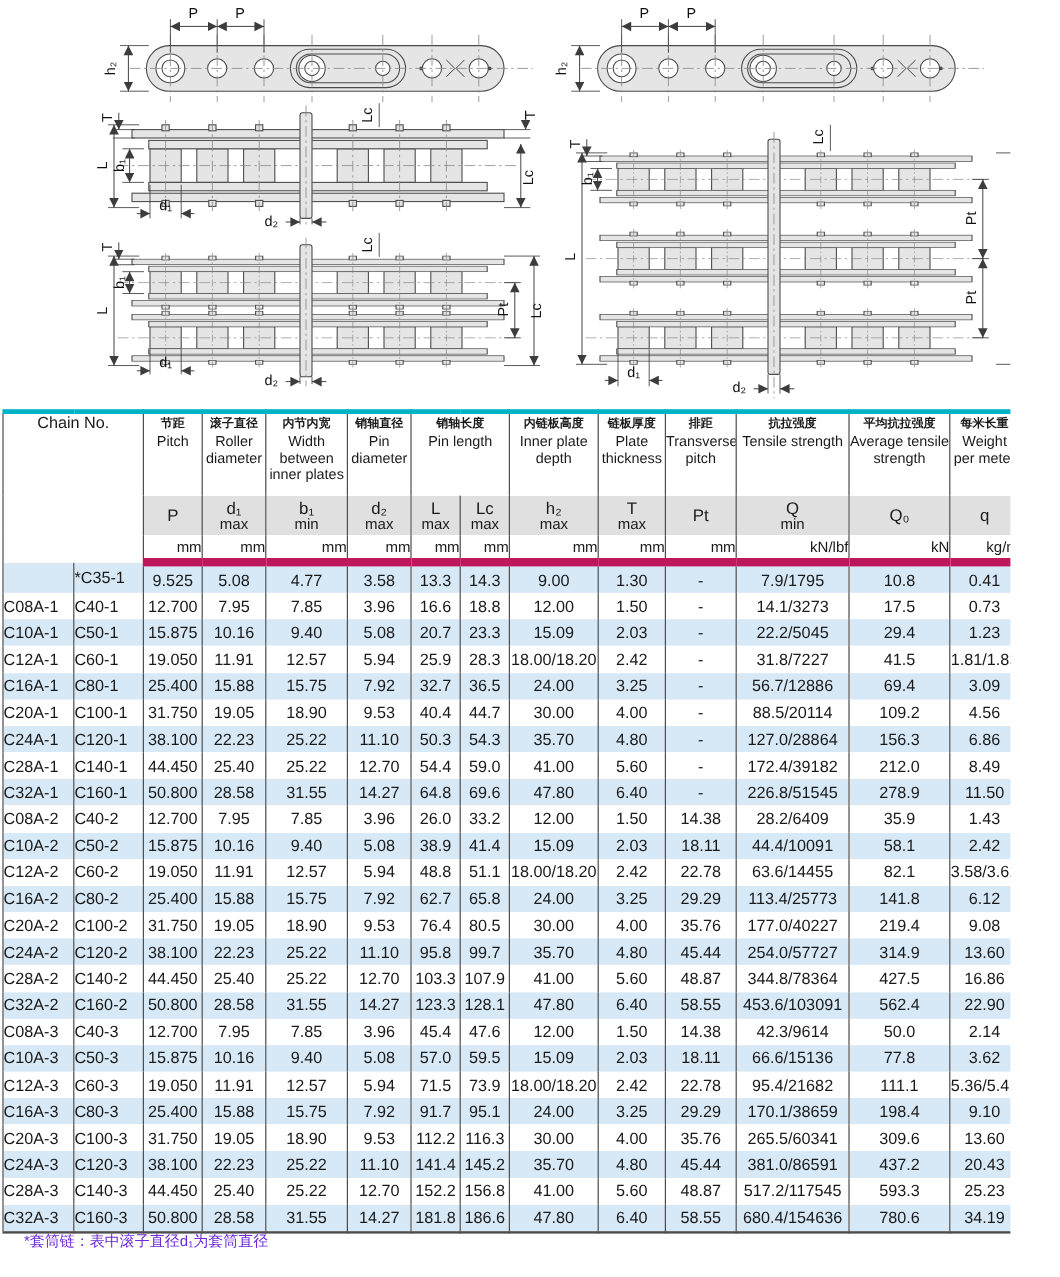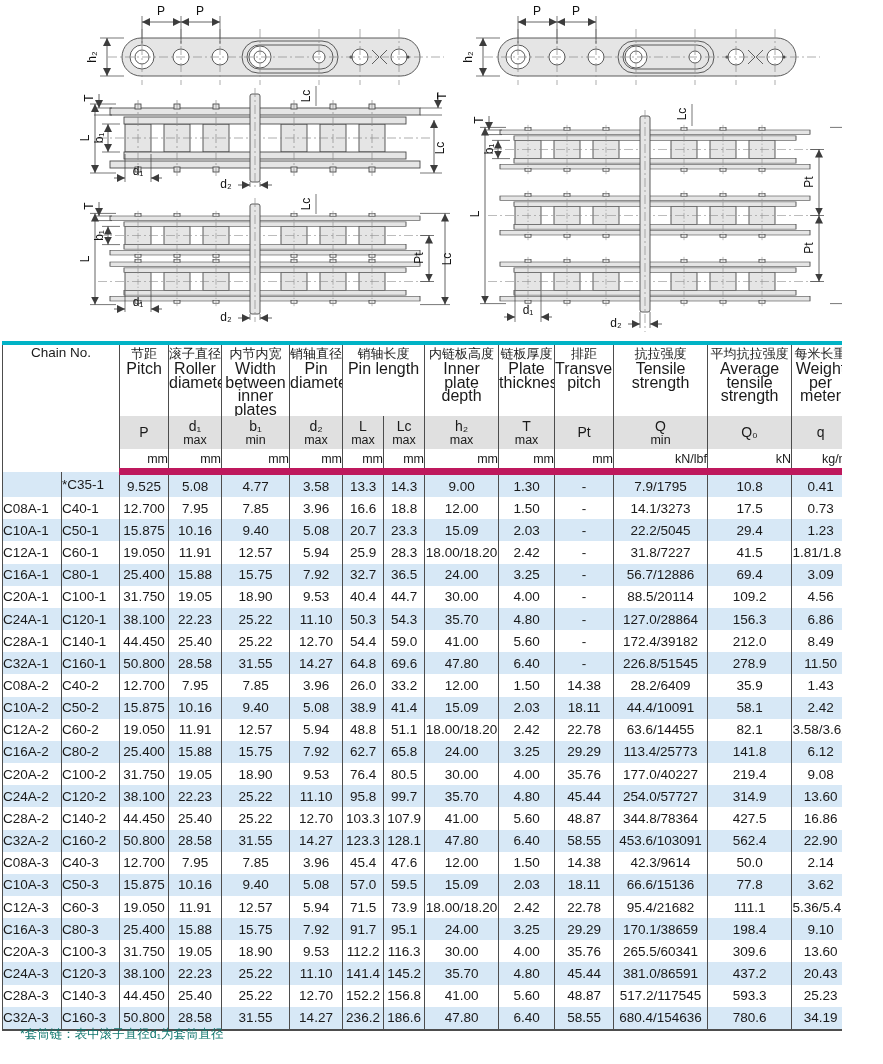--- a/index.html
+++ b/index.html
@@ -17,31 +17,31 @@
   text.dl{font-size:12px;fill:#111;}
 
   
   table#spec{position:absolute;left:2px;top:341px;width:848px;border-collapse:collapse;table-layout:fixed;
     border-top:4px solid #00b3c6;border-left:1px solid #4d4d4d;border-right:1px solid #4d4d4d;border-bottom:2px solid #4d4d4d;border-radius:31px;}
   #spec th,#spec td{border-left:1px solid #4d4d4d;border-right:1px solid #4d4d4d;padding:0;font-weight:normal;overflow:hidden;}
   tr.grow th{height:68px;vertical-align:top;padding-top:3px;background:#fff;text-align:center;}
   tr.srow th{background:#e0e0e0;height:33px;text-align:center;vertical-align:middle;}
   tr.urow th{height:19px;font-size:12.5px;text-align:right;vertical-align:middle;border-bottom:7px solid #be185d;}
   th.chain-hd{vertical-align:middle;font-size:13.5px;background:#fff;}
-  .zh{font-size:13px;line-height:17px;white-space:nowrap;}
-  .en{font-size:16px;line-height:13.5px;}
+  .zh{font-size:10px;line-height:17px;white-space:nowrap;font-weight:bold;}
+  .en{font-size:12px;line-height:13.5px;}
   .sym{font-size:14px;line-height:15px;}
   .lim{font-size:12.5px;line-height:13px;}
   .lim:empty{display:none;}
   #spec tbody td{height:22.16px;font-size:13.5px;text-align:center;white-space:nowrap;}
   #spec tbody tr:nth-child(odd){background:#d7e8f6;}
   #spec tbody td:nth-child(1),#spec tbody td:nth-child(2){text-align:left;padding-right:7px;}
 
   
-  .footnotes{position:absolute;left:20px;top:1026px;font-size:12.5px;line-height:16px;color:#0f766e;}
+  .footnotes{position:absolute;left:20px;top:1026px;font-size:12.5px;line-height:16px;color:#6d28d9;}
 </style>
 </head>
 <body>
 
 <div class="page">
 
   <svg width="0" height="0" style="position:absolute;overflow:hidden" aria-hidden="true">
     <defs>
       <marker id="mE" markerUnits="userSpaceOnUse" markerWidth="9" markerHeight="9" refX="8" refY="4" orient="auto">
         <path d="M0,0 L8,4 L0,8 z" fill="#3c3c3c"></path>
@@ -728,21 +728,21 @@
           <td>593.3</td>
           <td>25.23</td>
         </tr>
         <tr>
           <td>C32A-3</td>
           <td>C160-3</td>
           <td>50.800</td>
           <td>28.58</td>
           <td>31.55</td>
           <td>14.27</td>
-          <td>236.2</td>
+          <td>181.8</td>
           <td>186.6</td>
           <td>47.80</td>
           <td>6.40</td>
           <td>58.55</td>
           <td>680.4/154636</td>
           <td>780.6</td>
           <td>34.19</td>
         </tr>
       </tbody>
   </table>

